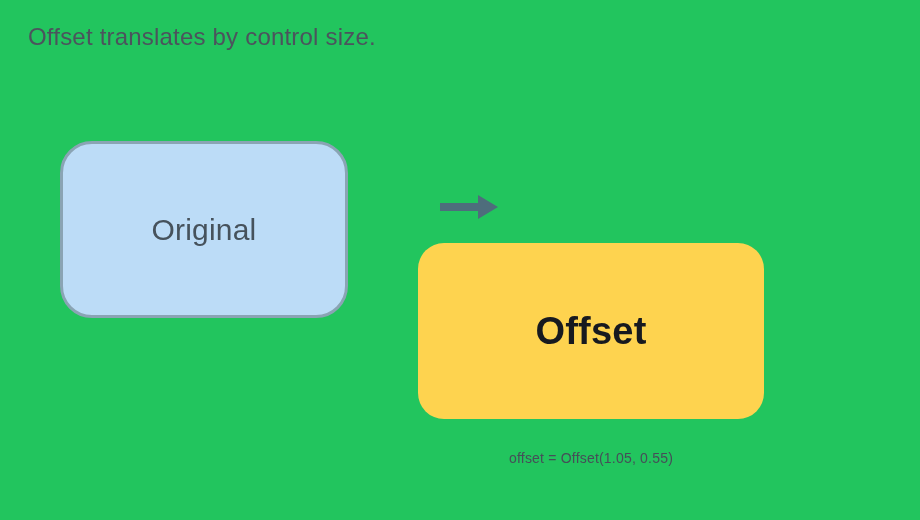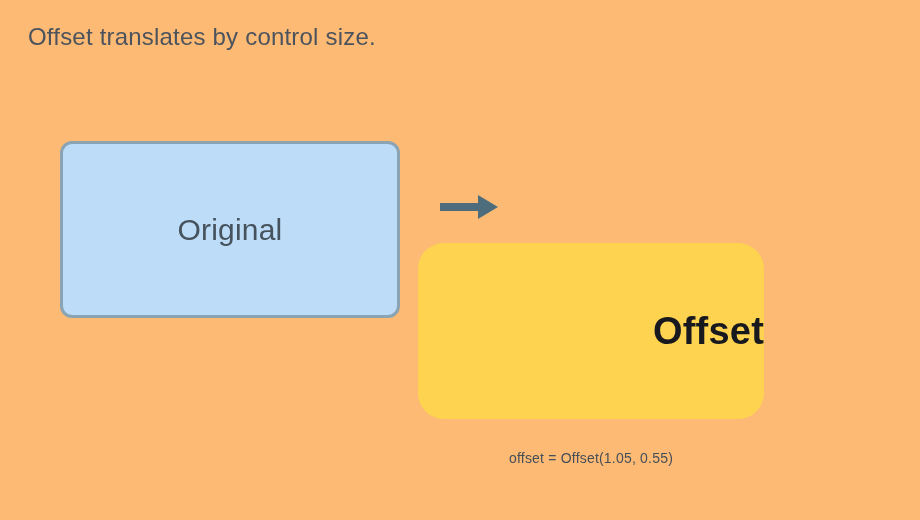--- a/index.html
+++ b/index.html
@@ -12,21 +12,21 @@
     width: 920px;
     height: 520px;
     overflow: hidden;
     font-family: "Liberation Sans", sans-serif;
     -webkit-font-smoothing: antialiased;
   }
   #stage {
     position: relative;
     width: 920px;
     height: 520px;
-    background: #fdba74;
+    background: #22c55e;
   }
 
   
   .title {
     position: absolute;
     left: 28px;
     top: 23px;
     font-size: 24px;
     font-weight: 400;
     letter-spacing: 0.2px;
@@ -41,42 +41,41 @@
     box-sizing: border-box;
     display: flex;
     align-items: center;
     justify-content: center;
     text-align: center;
   }
 
   .box-original {
     left: 60px;
     top: 141px;
-    width: 340px;
+    width: 288px;
     height: 177px;
     background: #bcdcf7;
     border: 3px solid #8aa4b4;
-    border-radius: 12px;
+    border-radius: 32px;
   }
   .box-original .box-label {
     font-size: 30px;
     font-weight: 400;
     color: #46525c;
     letter-spacing: 0.2px;
   }
 
   .box-offset {
     left: 418px;
     top: 243px;
     width: 346px;
     height: 176px;
     background: #fed34f;
     border: 0;
     border-radius: 26px;
-    justify-content: flex-end;
   }
   .box-offset .box-label {
     font-size: 38px;
     font-weight: 700;
     color: #17191f;
     letter-spacing: 0.2px;
   }
 
   
   .arrow {

